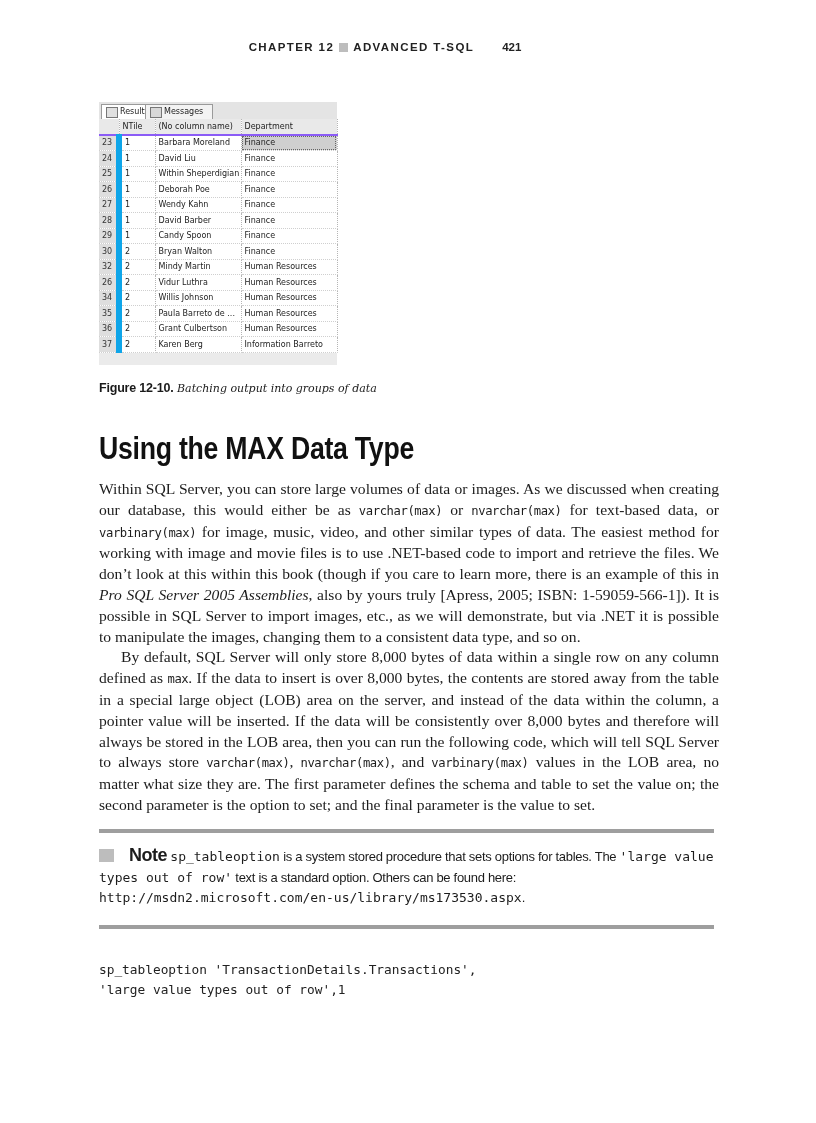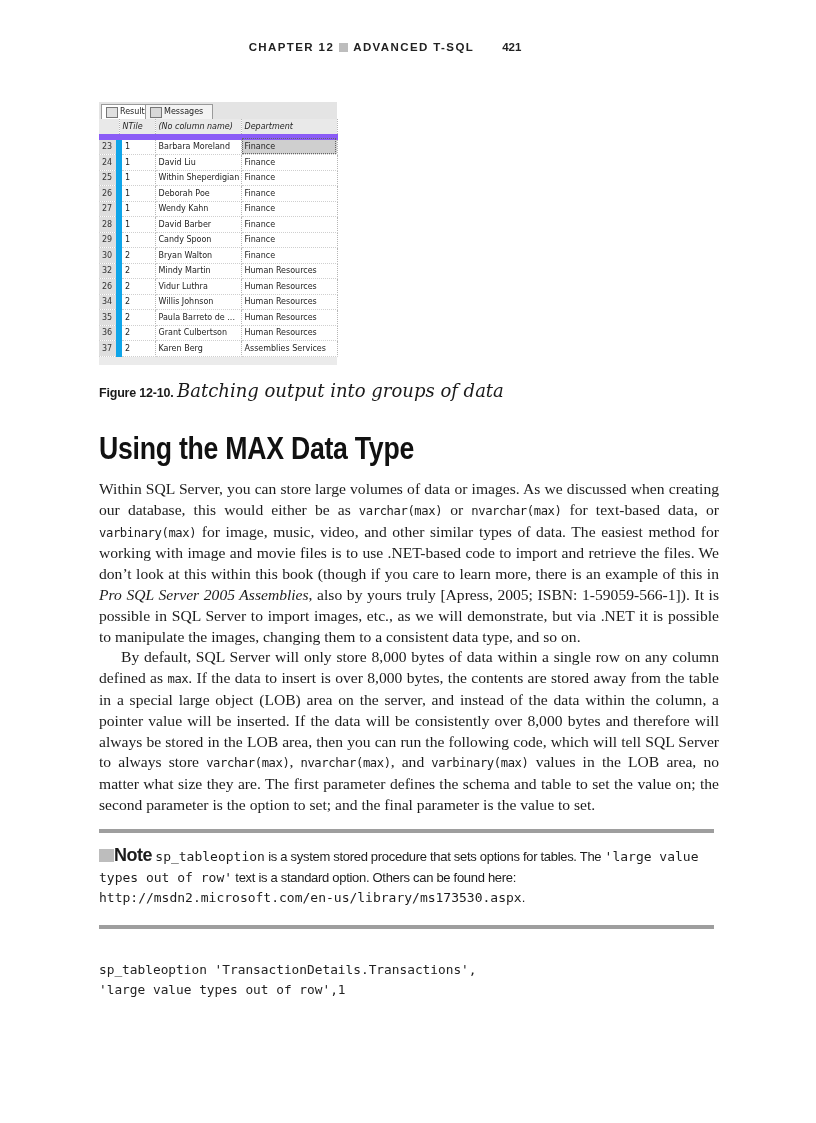--- a/index.html
+++ b/index.html
@@ -22,30 +22,30 @@
   .tab { position: absolute; top: 2px; height: 14px; line-height: 14px; border: 1px solid #9a9a9a; border-bottom: none; padding: 0 4px 0 18px; background: #f3f3f3; }
   .tab.results { left: 2px; width: 34px; background: #ffffff; }
   .tab.messages { left: 46px; width: 44px; }
   .tab .ic { position: absolute; left: 4px; top: 2px; width: 10px; height: 9px; border: 1px solid #777; background: #e0e0e0; }
   .tab.messages .ic { background: #d8d8d8; }
   table.grid { border-collapse: collapse; width: 238px; table-layout: fixed; background: #fff; }
   table.grid th, table.grid td {
     height: 14.5px; padding: 0 3px; border-right: 1px dotted #b5b5b5; border-bottom: 1px dotted #cfcfcf;
     text-align: left; font-weight: normal; white-space: nowrap; overflow: hidden; font-size: 8px;
   }
-  table.grid th { background: #e9e9e9; border-bottom: 6px solid #8b5cf6; font-style: italic; }
+  table.grid th { background: #e9e9e9; border-bottom: 2px solid #8b5cf6; }
   table.grid td.rownum { background: #dedede; color: #333; border-right: 6px solid #0ea5e9; }
   table.grid tr.selected td.dept { background: #cfcfcf; outline: 1px dotted #666; outline-offset: -2px; }
   col.c0 { width: 20px; } col.c1 { width: 36px; } col.c2 { width: 86px; } col.c3 { width: 96px; }
 
   .caption {
     position: absolute; left: 99px; top: 380px; font-size: 14px;
   }
   .caption .lbl { font-family: "Liberation Sans", sans-serif; font-weight: bold; font-size: 12.5px; letter-spacing: -0.2px; }
-  .caption .txt { font-family: "DejaVu Serif", serif; font-style: italic; font-size: 18px; }
+  .caption .txt { font-family: "DejaVu Serif", serif; font-style: italic; font-size: 11px; }
 
   h1.section {
     position: absolute; left: 99px; top: 431px; margin: 0;
     font-family: "Liberation Sans", sans-serif; font-weight: bold; font-size: 31px;
     letter-spacing: -0.3px; transform: scaleX(0.86); transform-origin: left; color: #111;
   }
   .body-text {
     position: absolute; left: 99px; top: 479px; width: 620px;
     font-family: "Liberation Serif", serif; font-size: 15.6px; line-height: 20.8px; color: #1c1c1c;
     text-align: justify;
@@ -55,21 +55,21 @@
   .mono { font-family: "DejaVu Sans Mono", monospace; font-size: 12.2px; letter-spacing: -0.4px; }
   .ital { font-style: italic; }
 
   .note-rule { position: absolute; left: 99px; width: 615px; height: 4px; background: #9e9e9e; }
   .note {
     position: absolute; left: 99px; top: 845px; width: 615px;
     font-family: "Liberation Sans", sans-serif; font-size: 13px; line-height: 20.5px; color: #1c1c1c;
     letter-spacing: -0.3px;
   }
   .note .sq { display: inline-block; width: 15px; height: 13px; background: #bdbdbd; vertical-align: -1px; }
-  .note .nlabel { font-weight: bold; font-size: 18px; letter-spacing: -0.5px; }
+  .note .nlabel { font-weight: bold; font-size: 18px; letter-spacing: -0.5px; padding-left: 15px; }
   .note .mono { font-size: 13px; letter-spacing: 0; }
 
   .code {
     position: absolute; left: 99px; top: 960px; margin: 0;
     font-family: "DejaVu Sans Mono", monospace; font-size: 12.8px; line-height: 20px; color: #222; white-space: pre;
   }
 </style>
 </head>
 <body>
 
@@ -171,21 +171,21 @@
         <tr>
           <td class="rownum">36</td>
           <td class="ntile">2</td>
           <td class="name">Grant Culbertson</td>
           <td class="dept">Human Resources</td>
         </tr>
         <tr>
           <td class="rownum">37</td>
           <td class="ntile">2</td>
           <td class="name">Karen Berg</td>
-          <td class="dept">Assemblies Services</td>
+          <td class="dept">Information Barreto</td>
         </tr>
       </tbody>
   </table>
 </div>
 
 <div class="caption"><span class="lbl">Figure 12-10.</span> <span class="txt">Batching output into groups of data</span></div>
 
 <h1 class="section">Using the MAX Data Type</h1>
 
 <div class="body-text">

